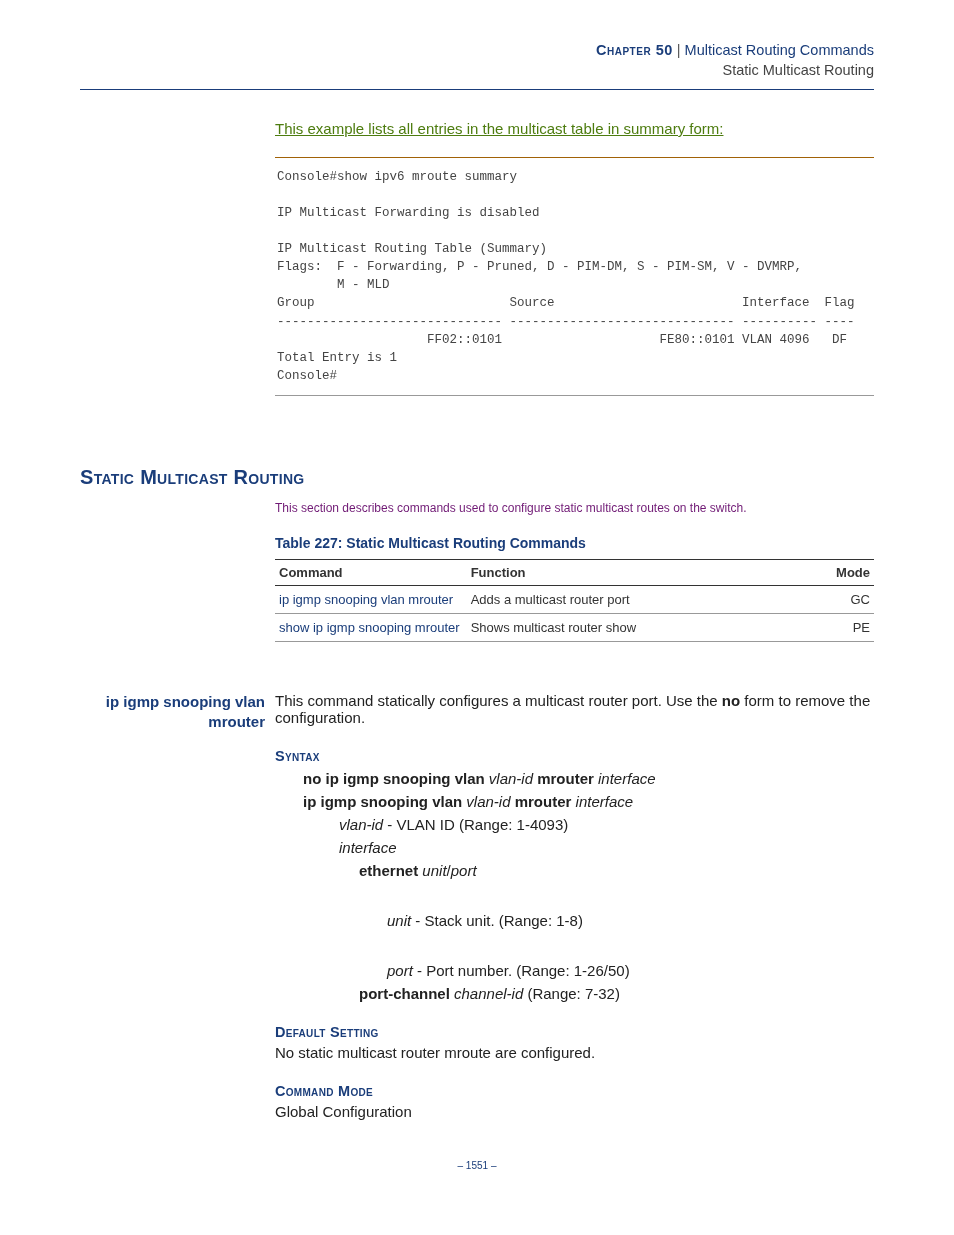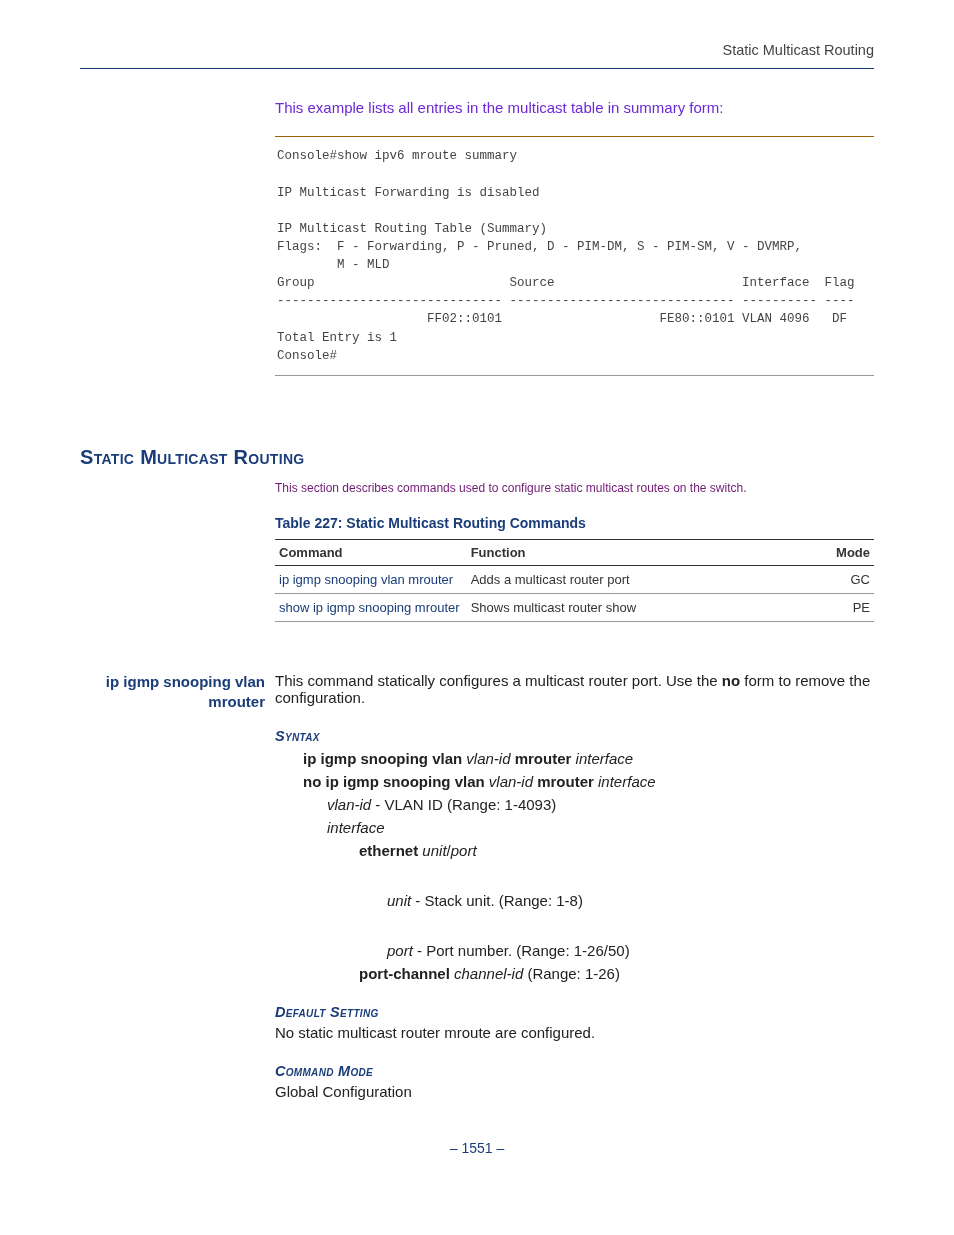--- a/index.html
+++ b/index.html
@@ -40,21 +40,22 @@
     border: none;
     border-top: 1.5px solid #1a3d7a;
     margin: 0 0 30px 0;
   }
   .content {
     margin-left: 195px;
   }
   .intro {
     font-size: 15px;
     margin-bottom: 20px;
-    color: #6d28d9;
+    color: #4d7c0f;
+    text-decoration: underline;
   }
   .codeblock {
     font-family: "Courier New", monospace;
     font-size: 12.5px;
     white-space: pre;
     border-top: 1px solid #a16207;
     border-bottom: 1px solid #999;
     padding: 10px 2px;
     line-height: 1.45;
     color: #444;
@@ -127,45 +128,47 @@
   }
   .bold { font-weight: bold; }
   .sub-heading {
     font-variant: small-caps;
     font-weight: bold;
     color: #1a3d7a;
     font-size: 14.5px;
     margin-top: 22px;
     margin-bottom: 4px;
     letter-spacing: 0.3px;
-    font-style: italic;
   }
   .syntax-block {
     margin-left: 28px;
   }
   .syntax-line {
     margin: 6px 0;
   }
   .italic { font-style: italic; }
-  .indent1 { margin-left: 24px; }
+  .indent1 { margin-left: 36px; }
   .indent2 { margin-left: 56px; }
   .indent3 { margin-left: 84px; margin-top: 33px; }
   .page-num {
     text-align: center;
     color: #1a3d7a;
-    font-size: 14px;
+    font-size: 10px;
     margin-top: 40px;
   }
 </style>
 </head>
 <body>
 
 <div class="page">
 
   <div class="header-right">
+    <div class="header-line">
+      <span class="chapter-label">Chapter 50</span><span class="header-sep">  |  </span><span class="header-title">Multicast Routing Commands</span>
+    </div>
     <div class="header-line header-sub">Static Multicast Routing</div>
   </div>
   <hr class="top-rule">
 
   <div class="content">
     <div class="intro">This example lists all entries in the multicast table in summary form:</div>
     <div class="codeblock">Console#show ipv6 mroute summary
 
 IP Multicast Forwarding is disabled
 
@@ -210,42 +213,42 @@
   </div>
 
   <div class="cmd-row">
     <div class="cmd-side">ip igmp snooping vlan mrouter</div>
     <div class="cmd-body">
       <span>This command statically configures a multicast router port. Use the </span><span class="bold">no</span><span> form to remove the configuration.</span>
 
       <div class="sub-heading">Syntax</div>
       <div class="syntax-block">
         <div class="syntax-line">
+          <span class="bold">no ip igmp snooping vlan </span><span class="italic">vlan-id</span><span class="bold"> mrouter </span><span class="italic">interface</span>
+        </div>
+        <div class="syntax-line">
           <span class="bold">ip igmp snooping vlan </span><span class="italic">vlan-id</span><span class="bold"> mrouter </span><span class="italic">interface</span>
-        </div>
-        <div class="syntax-line">
-          <span class="bold">no ip igmp snooping vlan </span><span class="italic">vlan-id</span><span class="bold"> mrouter </span><span class="italic">interface</span>
         </div>
         <div class="syntax-line indent1">
           <span class="italic">vlan-id</span><span> - VLAN ID (Range: 1-4093)</span>
         </div>
         <div class="syntax-line indent1">
           <span class="italic">interface</span>
         </div>
         <div class="syntax-line indent2">
           <span class="bold">ethernet </span><span class="italic">unit</span><span>/</span><span class="italic">port</span>
         </div>
         <div class="syntax-line indent3">
           <span class="italic">unit</span><span> - Stack unit. (Range: 1-8)</span>
         </div>
         <div class="syntax-line indent3">
           <span class="italic">port</span><span> - Port number. (Range: 1-26/50)</span>
         </div>
         <div class="syntax-line indent2">
-          <span class="bold">port-channel </span><span class="italic">channel-id</span><span> (Range: 1-26)</span>
+          <span class="bold">port-channel </span><span class="italic">channel-id</span><span> (Range: 7-32)</span>
         </div>
       </div>
 
       <div class="sub-heading">Default Setting</div>
       <div>No static multicast router mroute are configured.</div>
 
       <div class="sub-heading">Command Mode</div>
       <div>Global Configuration</div>
     </div>
   </div>

